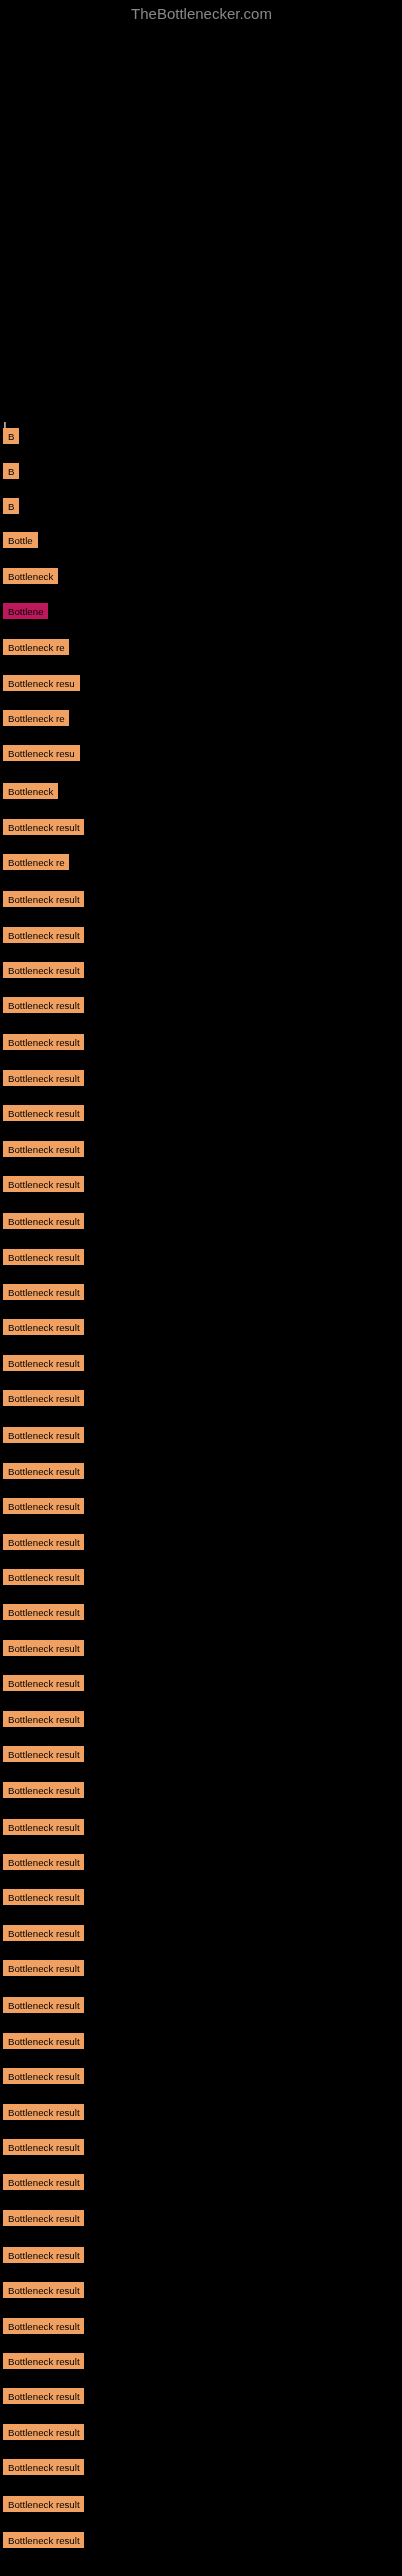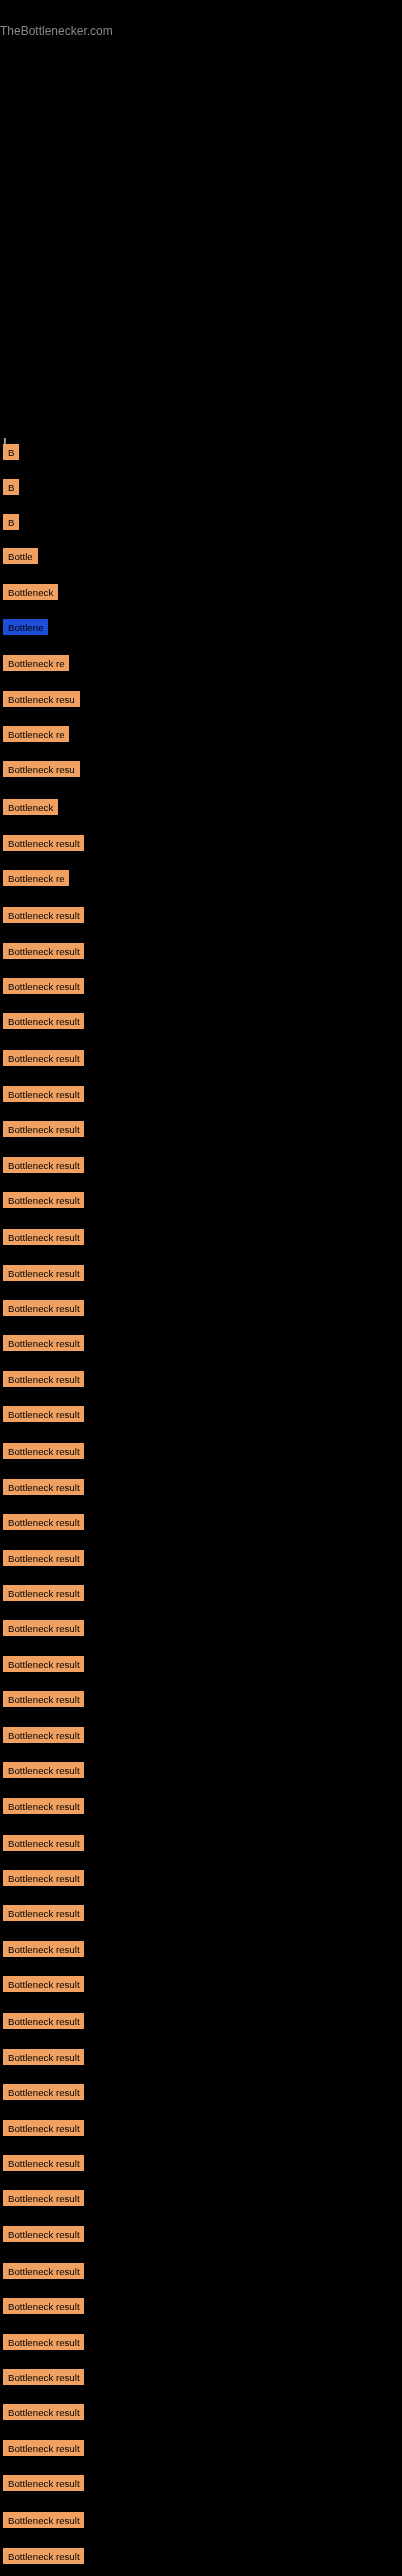--- a/index.html
+++ b/index.html
@@ -9,40 +9,41 @@
     }
     body {
       background-color: #000000;
       width: 403px;
       min-height: 2576px;
       font-family: Arial, sans-serif;
       position: relative;
     }
     .site-title {
       color: #888888;
-      font-size: 12px;
-      padding-top: 24px;
+      font-size: 15px;
+      text-align: center;
+      padding-top: 5px;
       padding-bottom: 3.2px;
     }
   </style>
 </head>
 <body>
 
 <div>
   <div class="site-title">TheBottlenecker.com</div>
 </div>
 
 <div id="content-area" style="position: relative; width: 403px; height: 2544px;">
 <div style="position: absolute; top: 394px; left: 3.2px; color: rgb(255, 255, 255); font-size: 13px;">|</div>
     <div style="position: absolute; top: 403px; left: 3.2px; background-color: rgb(240, 160, 96); color: rgb(0, 0, 0); font-size: 9.7px; padding: 2.4px 4.8px; white-space: nowrap; overflow: hidden; max-width: 29px; font-weight: 500;">B</div>
     <div style="position: absolute; top: 438px; left: 3.2px; background-color: rgb(240, 160, 96); color: rgb(0, 0, 0); font-size: 9.7px; padding: 2.4px 4.8px; white-space: nowrap; overflow: hidden; max-width: 29px; font-weight: 500;">B</div>
     <div style="position: absolute; top: 473px; left: 3.2px; background-color: rgb(240, 160, 96); color: rgb(0, 0, 0); font-size: 9.7px; padding: 2.4px 4.8px; white-space: nowrap; overflow: hidden; max-width: 29px; font-weight: 500;">B</div>
     <div style="position: absolute; top: 507px; left: 3.2px; background-color: rgb(240, 160, 96); color: rgb(0, 0, 0); font-size: 9.7px; padding: 2.4px 4.8px; white-space: nowrap; overflow: hidden; max-width: 58px; font-weight: 500;">Bottle</div>
     <div style="position: absolute; top: 543px; left: 3.2px; background-color: rgb(240, 160, 96); color: rgb(0, 0, 0); font-size: 9.7px; padding: 2.4px 4.8px; white-space: nowrap; overflow: hidden; max-width: 84px; font-weight: 500;">Bottleneck</div>
-    <div style="position: absolute; top: 578px; left: 3.2px; background-color: #1d4ed8; color: rgb(0, 0, 0); font-size: 9.7px; padding: 2.4px 4.8px; white-space: nowrap; overflow: hidden; max-width: 71px; font-weight: 500;">Bottlene</div>
+    <div style="position: absolute; top: 578px; left: 3.2px; background-color: #be185d; color: rgb(0, 0, 0); font-size: 9.7px; padding: 2.4px 4.8px; white-space: nowrap; overflow: hidden; max-width: 71px; font-weight: 500;">Bottlene</div>
     <div style="position: absolute; top: 614px; left: 3.2px; background-color: rgb(240, 160, 96); color: rgb(0, 0, 0); font-size: 9.7px; padding: 2.4px 4.8px; white-space: nowrap; overflow: hidden; max-width: 101px; font-weight: 500;">Bottleneck re</div>
     <div style="position: absolute; top: 650px; left: 3.2px; background-color: rgb(240, 160, 96); color: rgb(0, 0, 0); font-size: 9.7px; padding: 2.4px 4.8px; white-space: nowrap; overflow: hidden; max-width: 114px; font-weight: 500;">Bottleneck resu</div>
     <div style="position: absolute; top: 685px; left: 3.2px; background-color: rgb(240, 160, 96); color: rgb(0, 0, 0); font-size: 9.7px; padding: 2.4px 4.8px; white-space: nowrap; overflow: hidden; max-width: 101px; font-weight: 500;">Bottleneck re</div>
     <div style="position: absolute; top: 720px; left: 3.2px; background-color: rgb(240, 160, 96); color: rgb(0, 0, 0); font-size: 9.7px; padding: 2.4px 4.8px; white-space: nowrap; overflow: hidden; max-width: 114px; font-weight: 500;">Bottleneck resu</div>
     <div style="position: absolute; top: 758px; left: 3.2px; background-color: rgb(240, 160, 96); color: rgb(0, 0, 0); font-size: 9.7px; padding: 2.4px 4.8px; white-space: nowrap; overflow: hidden; max-width: 84px; font-weight: 500;">Bottleneck</div>
     <div style="position: absolute; top: 794px; left: 3.2px; background-color: rgb(240, 160, 96); color: rgb(0, 0, 0); font-size: 9.7px; padding: 2.4px 4.8px; white-space: nowrap; overflow: hidden; max-width: 126px; font-weight: 500;">Bottleneck result</div>
     <div style="position: absolute; top: 829px; left: 3.2px; background-color: rgb(240, 160, 96); color: rgb(0, 0, 0); font-size: 9.7px; padding: 2.4px 4.8px; white-space: nowrap; overflow: hidden; max-width: 101px; font-weight: 500;">Bottleneck re</div>
     <div style="position: absolute; top: 866px; left: 3.2px; background-color: rgb(240, 160, 96); color: rgb(0, 0, 0); font-size: 9.7px; padding: 2.4px 4.8px; white-space: nowrap; overflow: hidden; max-width: 126px; font-weight: 500;">Bottleneck result</div>
     <div style="position: absolute; top: 902px; left: 3.2px; background-color: rgb(240, 160, 96); color: rgb(0, 0, 0); font-size: 9.7px; padding: 2.4px 4.8px; white-space: nowrap; overflow: hidden; max-width: 126px; font-weight: 500;">Bottleneck result</div>
     <div style="position: absolute; top: 937px; left: 3.2px; background-color: rgb(240, 160, 96); color: rgb(0, 0, 0); font-size: 9.7px; padding: 2.4px 4.8px; white-space: nowrap; overflow: hidden; max-width: 126px; font-weight: 500;">Bottleneck result</div>

